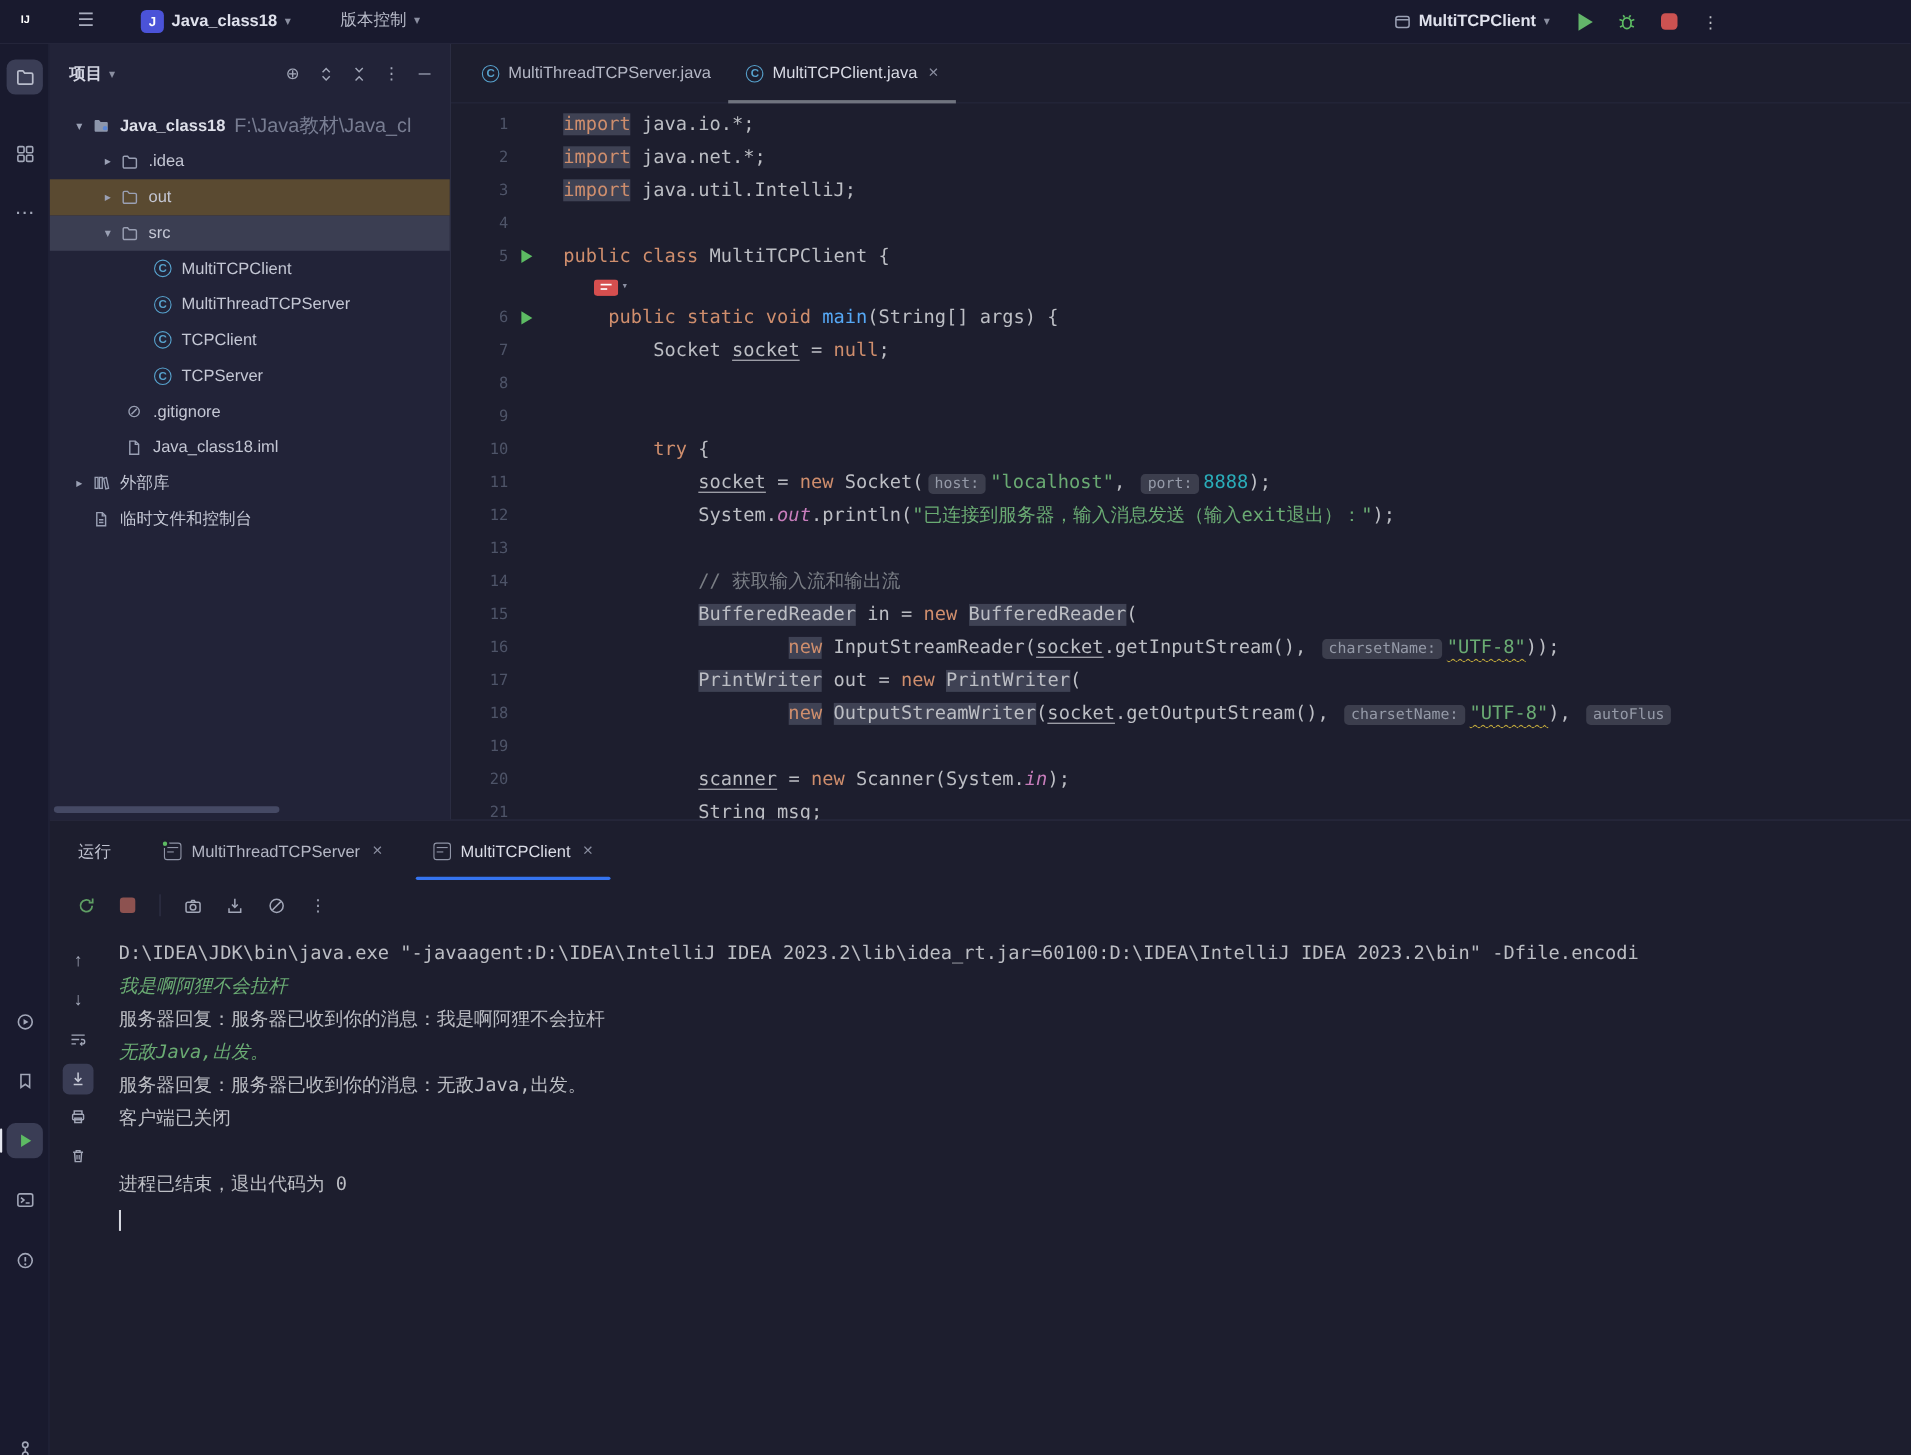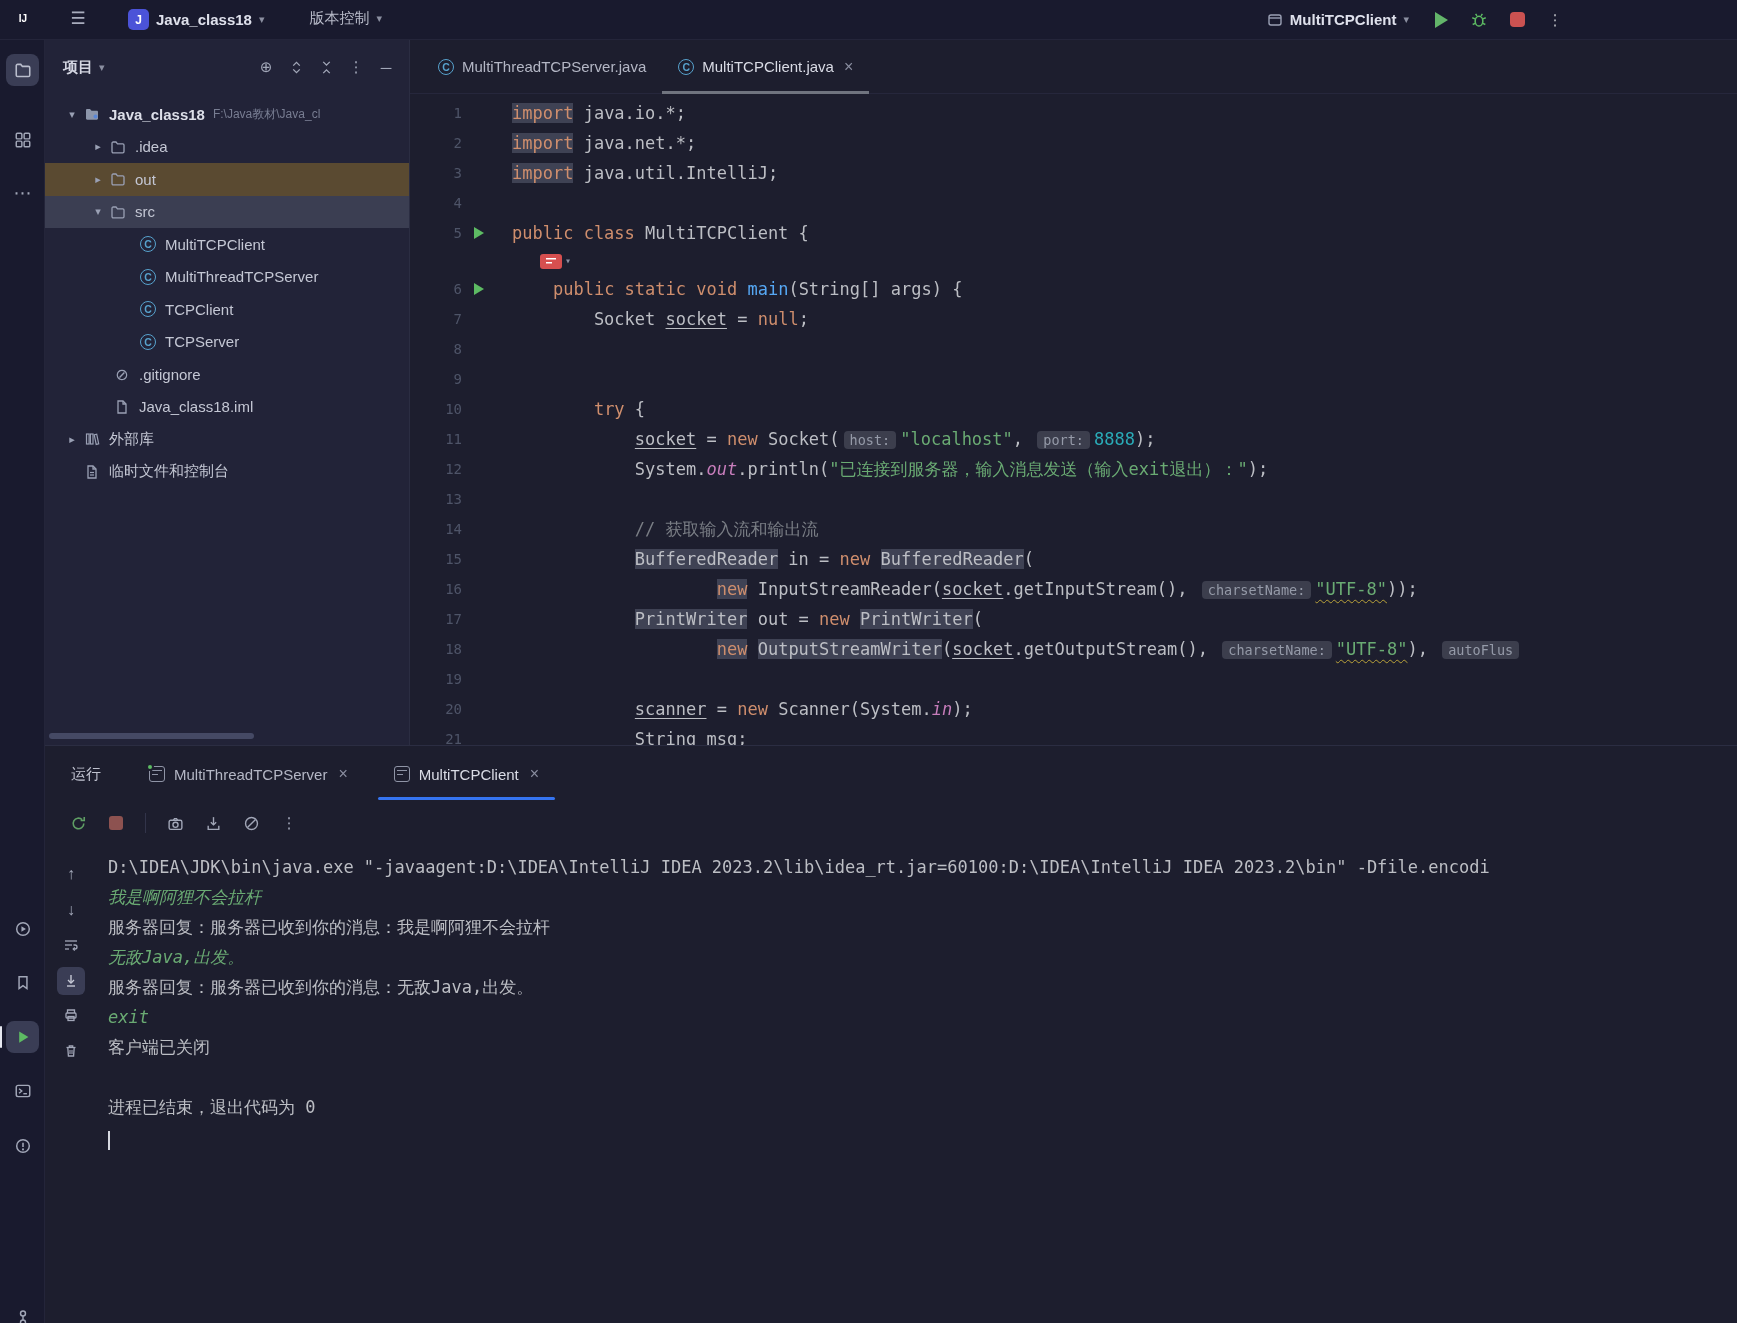--- a/index.html
+++ b/index.html
@@ -57,21 +57,21 @@
   .tree { flex:1; overflow:hidden; padding-top:4px; }
   .tree-row { height:32.5px; display:flex; align-items:center; white-space:nowrap;
               overflow:hidden; cursor:default; }
   .tree-row.sel-warm { background:#5a4a31; }
   .tree-row.sel-gray { background:#3b3e52; }
   .t-chev { width:22px; flex:none; color:#9aa0b4; font-size:11px; text-align:center; }
   .t-icon { width:18px; height:18px; flex:none; margin-right:8px; display:flex;
             align-items:center; justify-content:center; }
   .t-label { color:#c4c7d4; font-size:15px; }
   .t-label.bold { font-weight:700; color:#dddfe9; }
-  .t-hint { color:#787d92; margin-left:8px; font-size:12px; }
+  .t-hint { color:#787d92; margin-left:8px; font-size:18px; }
   .ic-class { width:16px; height:16px; border-radius:50%; border:1.4px solid #57a2cd;
               color:#57a2cd; font-size:10.5px; font-weight:bold; display:flex; flex:none;
               align-items:center; justify-content:center; font-family:"Liberation Sans",sans-serif; }
   .ignored-glyph { color:#9aa0b4; font-size:16px; }
   .proj-hscroll { position:absolute; bottom:6px; left:4px; width:205px; height:6px;
                   border-radius:3px; background:#454964; }
 
   
   .editor { flex:1; min-width:0; display:flex; flex-direction:column; background:#1d1e2e; }
   .tabbar { height:54px; flex:none; display:flex; align-items:stretch; padding-left:12px;
@@ -517,21 +517,20 @@
                 <line x1="9" y1="7" x2="9" y2="11" stroke="#a2a7b8" stroke-width="1.1"></line>
               </svg>
             </span>
           </div>
           <div class="console" id="console">
               <div class="con-line">D:\IDEA\JDK\bin\java.exe "-javaagent:D:\IDEA\IntelliJ IDEA 2023.2\lib\idea_rt.jar=60100:D:\IDEA\IntelliJ IDEA 2023.2\bin" -Dfile.encodi</div>
               <div class="con-line input">我是啊阿狸不会拉杆</div>
               <div class="con-line">服务器回复：服务器已收到你的消息：我是啊阿狸不会拉杆</div>
               <div class="con-line input">无敌Java,出发。</div>
               <div class="con-line">服务器回复：服务器已收到你的消息：无敌Java,出发。</div>
-              <div class="con-line input">exit</div>
               <div class="con-line">客户端已关闭</div>
               <div class="con-line"> </div>
               <div class="con-line">进程已结束，退出代码为 0</div>
               <div class="con-line"><span class="caret"></span></div>
             </div>
         </div>
       </section>
     </div>
   </div>
 </div>

